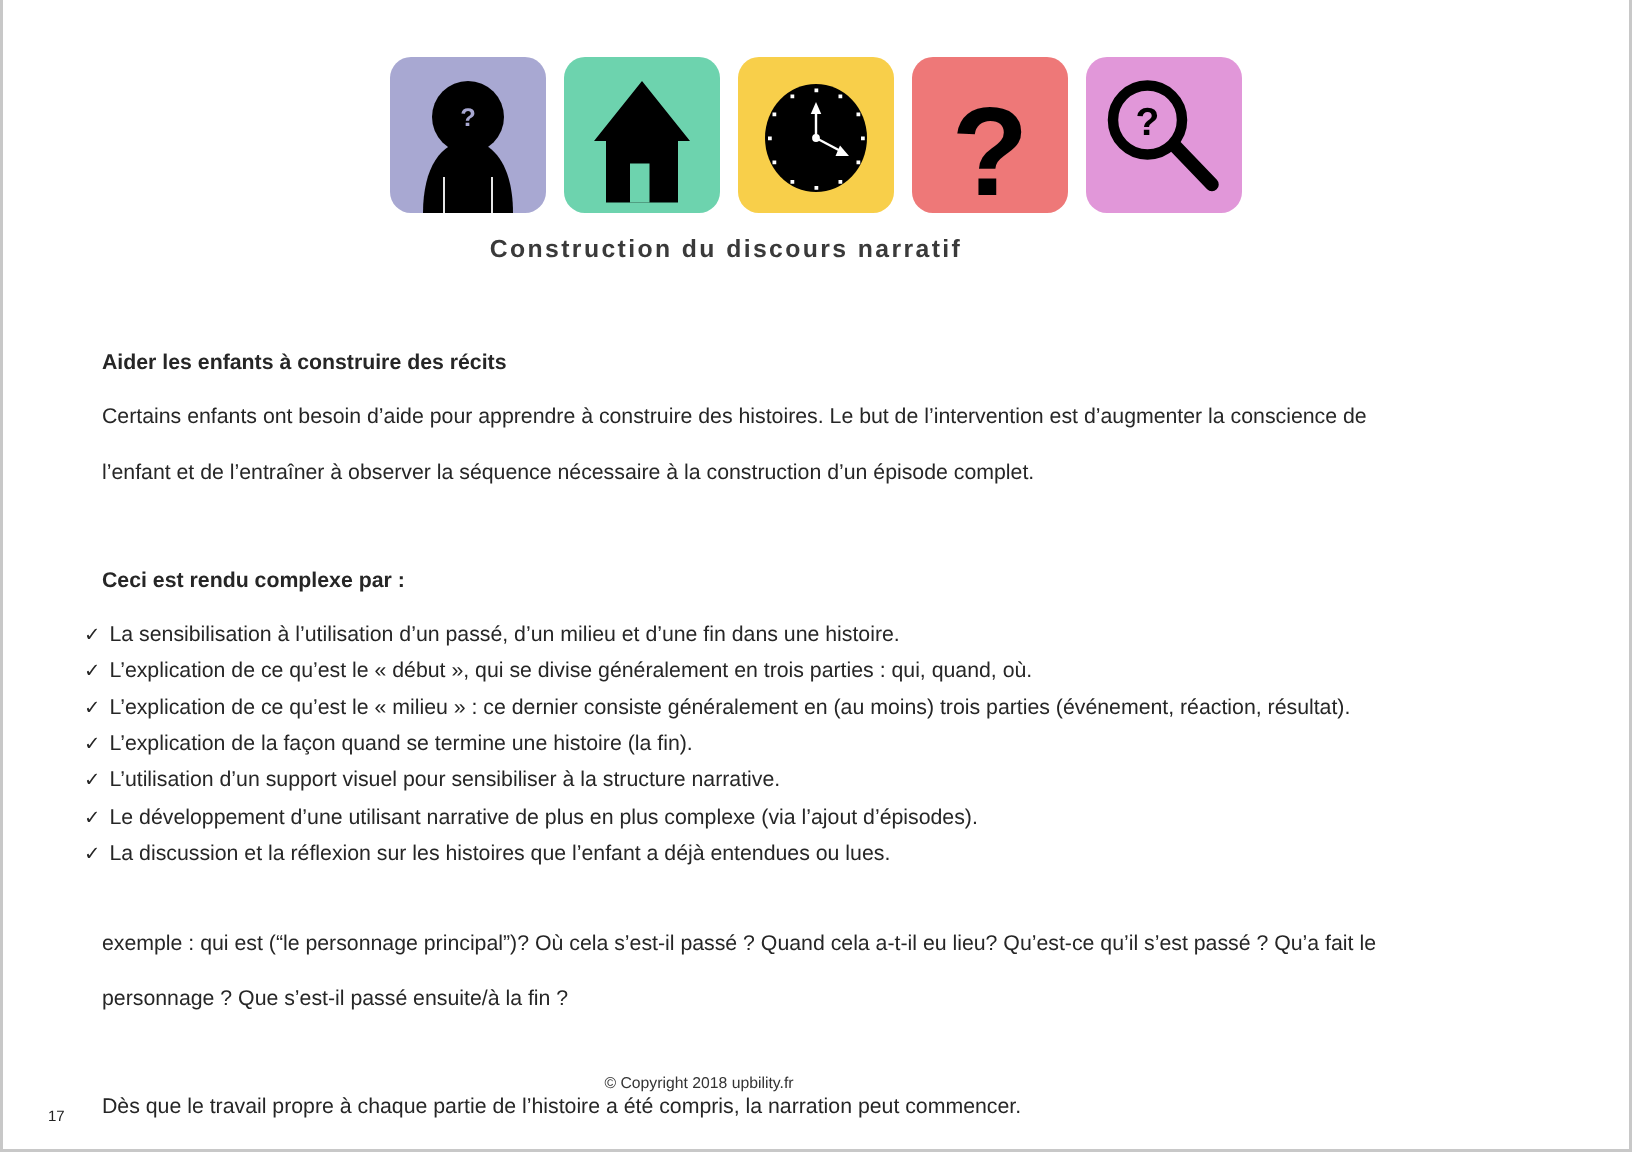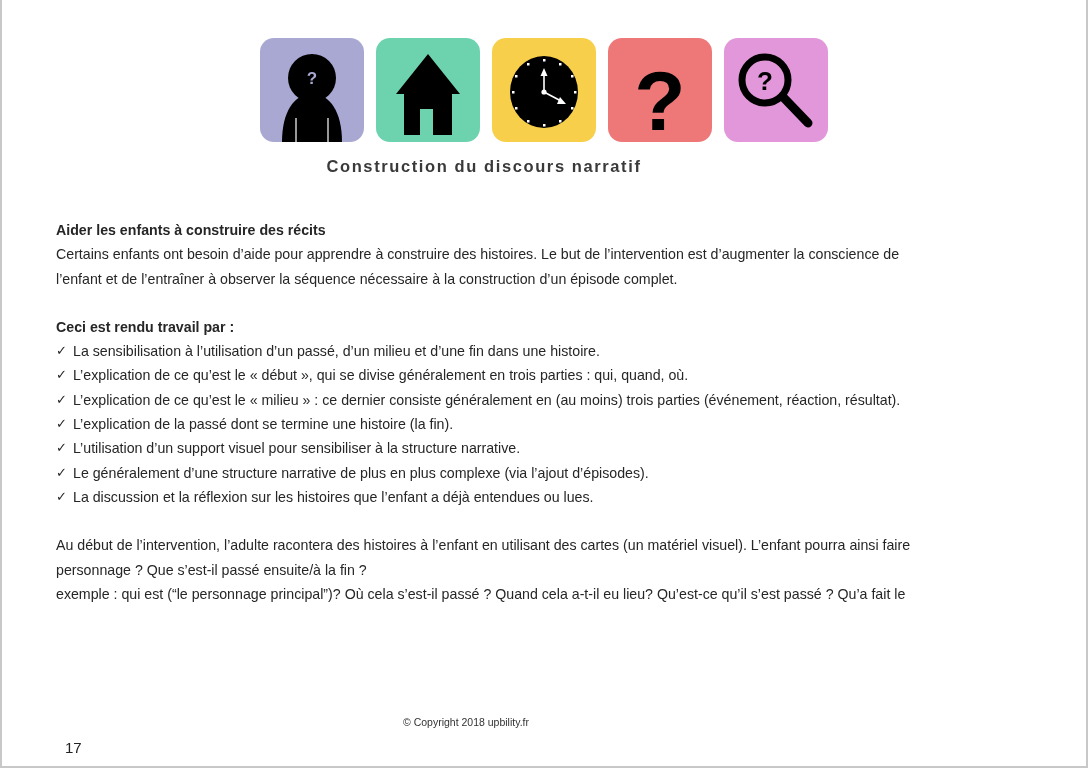--- a/index.html
+++ b/index.html
@@ -29,32 +29,32 @@
       position: absolute; top: 157px; left: 0; width: 968px;
       text-align: center;
       font-size: 16.5px; font-weight: bold; letter-spacing: 1.6px;
       color: #3a3a3a;
     }
     .content {
       position: absolute; left: 56px; top: 218px; width: 900px;
       font-size: 14.2px; line-height: 24.3px; color: #262626;
     }
     .content .h { font-weight: bold; }
-    .content p { margin: 0; }
+    .content p { margin: 12px; }
     .gap { height: 24px; }
     .checklist { list-style: none; }
     .checklist li { display: flex; }
     .checklist .chk { width: 17px; flex: 0 0 17px; font-size: 13px; }
     .copyright {
       position: absolute; top: 716px; left: 0; width: 932px;
       text-align: center; font-size: 10.5px; color: #333;
     }
     .page-number {
-      position: absolute; top: 739px; left: 65px;
-      font-size: 15px; color: #222;
+      position: absolute; top: 739px; left: 32px;
+      font-size: 10px; color: #222;
     }
   </style>
 </head>
 <body>
 
 <div class="page-frame"></div>
 
 <div class="icon-row">
 
   <div class="tile" style="background:#a8a8d2">
@@ -116,56 +116,56 @@
 
 <div class="title">Construction du discours narratif</div>
 
 <div class="content">
   <p class="h">Aider les enfants à construire des récits</p>
   <p>Certains enfants ont besoin d’aide pour apprendre à construire des histoires. Le but de l’intervention est d’augmenter la conscience de</p>
   <p>l’enfant et de l’entraîner à observer la séquence nécessaire à la construction d’un épisode complet.</p>
 
   <div class="gap"></div>
 
-  <p class="h">Ceci est rendu travail par :</p>
+  <p class="h">Ceci est rendu complexe par :</p>
   <ul class="checklist">
     <li>
         <span class="chk">✓</span>
         <span>La sensibilisation à l’utilisation d’un passé, d’un milieu et d’une fin dans une histoire.</span>
       </li>
     <li>
         <span class="chk">✓</span>
         <span>L’explication de ce qu’est le « début », qui se divise généralement en trois parties : qui, quand, où.</span>
       </li>
     <li>
         <span class="chk">✓</span>
         <span>L’explication de ce qu’est le « milieu » : ce dernier consiste généralement en (au moins) trois parties (événement, réaction, résultat).</span>
       </li>
     <li>
         <span class="chk">✓</span>
-        <span>L’explication de la passé dont se termine une histoire (la fin).</span>
+        <span>L’explication de la façon quand se termine une histoire (la fin).</span>
       </li>
     <li>
         <span class="chk">✓</span>
         <span>L’utilisation d’un support visuel pour sensibiliser à la structure narrative.</span>
       </li>
     <li>
         <span class="chk">✓</span>
-        <span>Le généralement d’une structure narrative de plus en plus complexe (via l’ajout d’épisodes).</span>
+        <span>Le développement d’une utilisant narrative de plus en plus complexe (via l’ajout d’épisodes).</span>
       </li>
     <li>
         <span class="chk">✓</span>
         <span>La discussion et la réflexion sur les histoires que l’enfant a déjà entendues ou lues.</span>
       </li>
   </ul>
 
   <div class="gap"></div>
 
-  <p>Au début de l’intervention, l’adulte racontera des histoires à l’enfant en utilisant des cartes (un matériel visuel). L’enfant pourra ainsi faire</p>
+  <p>exemple : qui est (“le personnage principal”)? Où cela s’est-il passé ? Quand cela a-t-il eu lieu?  Qu’est-ce qu’il s’est passé ? Qu’a fait le</p>
   <p>personnage ? Que s’est-il passé ensuite/à la fin ?</p>
-  <p>exemple : qui est (“le personnage principal”)? Où cela s’est-il passé ? Quand cela a-t-il eu lieu?  Qu’est-ce qu’il s’est passé ? Qu’a fait le</p>
 
   <div class="gap"></div>
 
+  <p>Dès que le travail propre à chaque partie de l’histoire a été compris, la narration peut commencer.</p>
 </div>
 
 <div class="copyright">© Copyright 2018 upbility.fr</div>
 <div class="page-number">17</div>
 
 </body></html>

